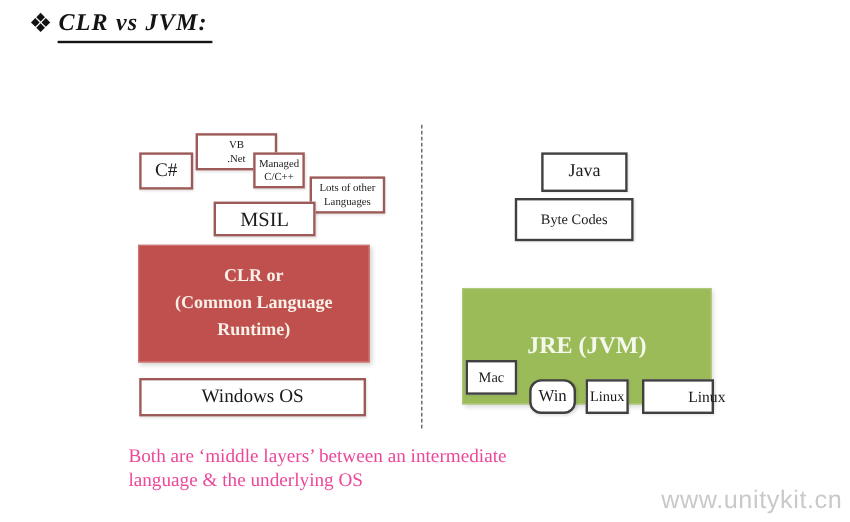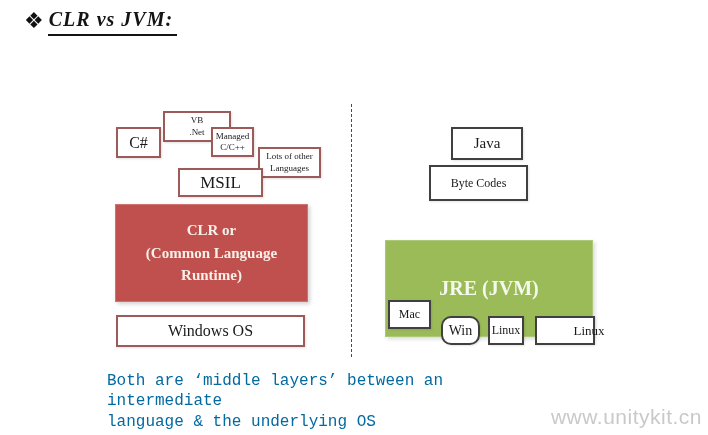--- a/index.html
+++ b/index.html
@@ -68,23 +68,22 @@
   .lang-small { font-size: 9px; line-height: 1.25; }
   .divider {
     position: absolute;
     width: 0;
     border-left: 1px dashed #4a4a4a;
   }
   .caption {
     position: absolute;
     font-size: 16px;
     line-height: 1.28;
-    color: #0369a1;
+    color: #ec4899;
     white-space: pre-line;
-    font-family: Liberation Mono, monospace;
   }
   .watermark {
     position: absolute;
     right: 6px;
     bottom: 6px;
     font-family: "Liberation Sans", sans-serif;
     font-size: 21px;
     color: #c9c9c9;
     letter-spacing: 0.5px;
     margin-top: 20px;

